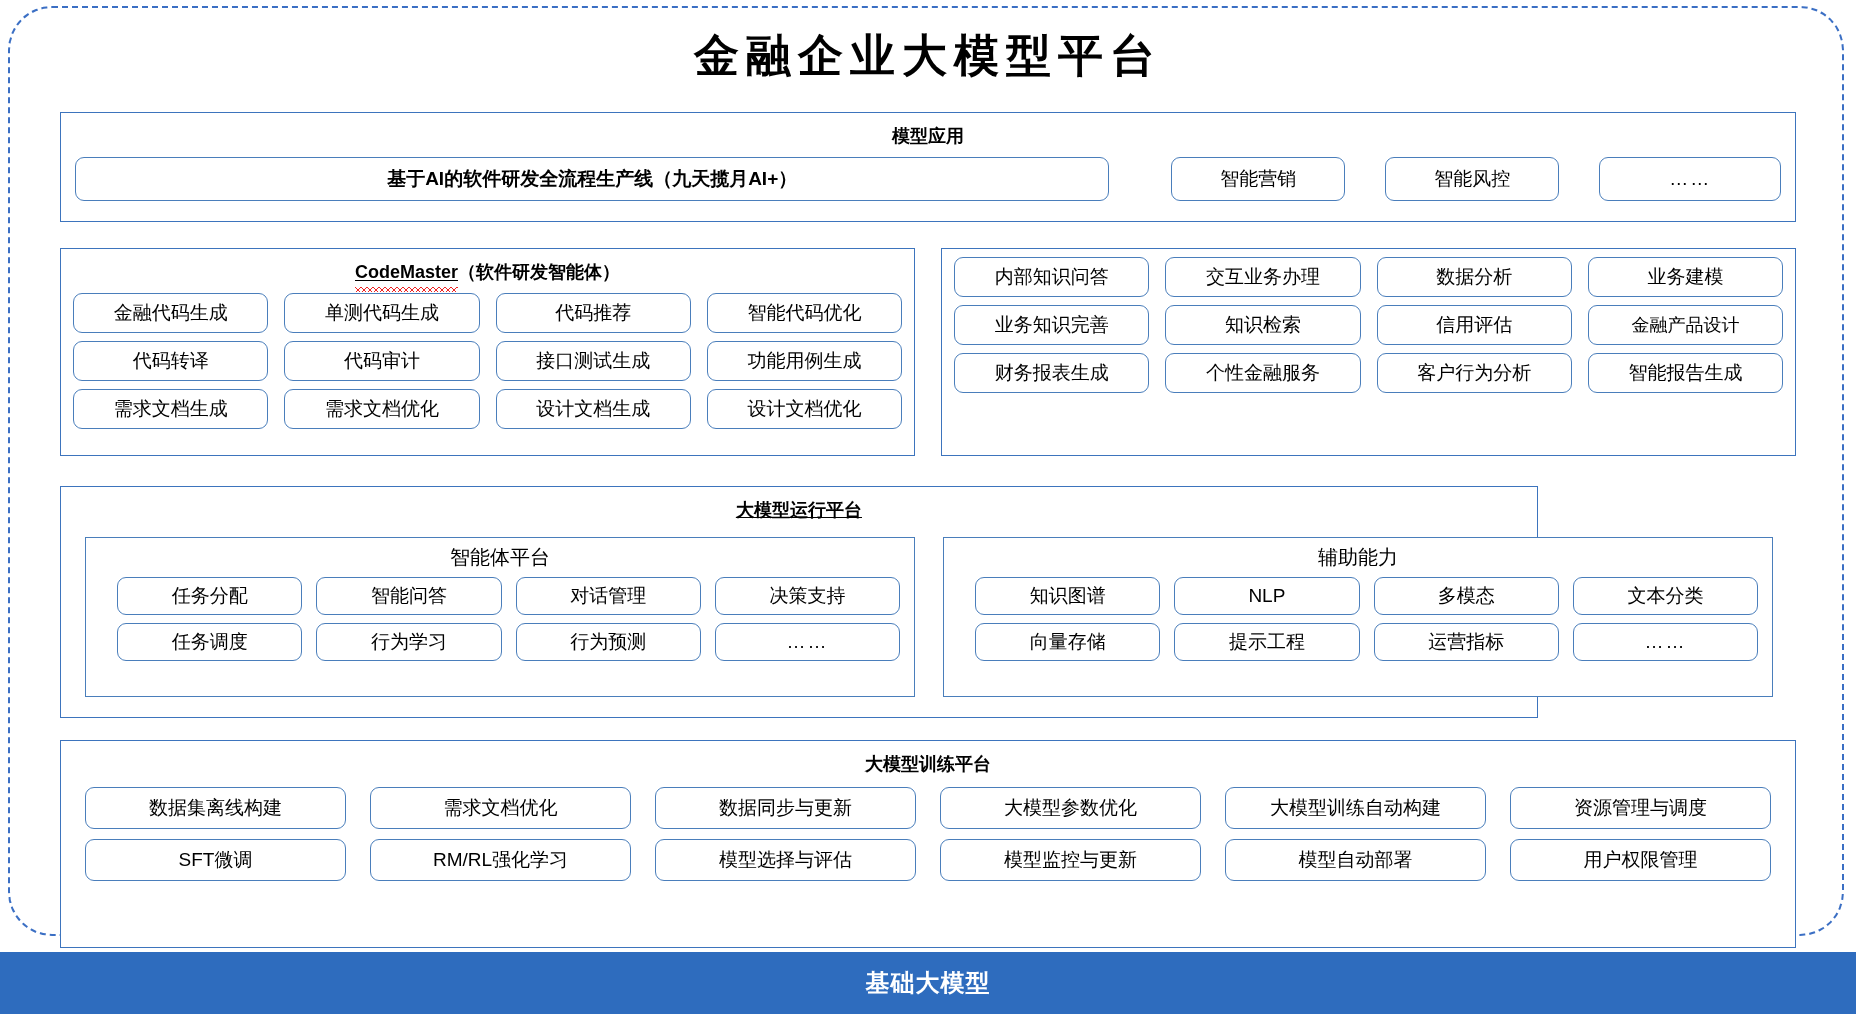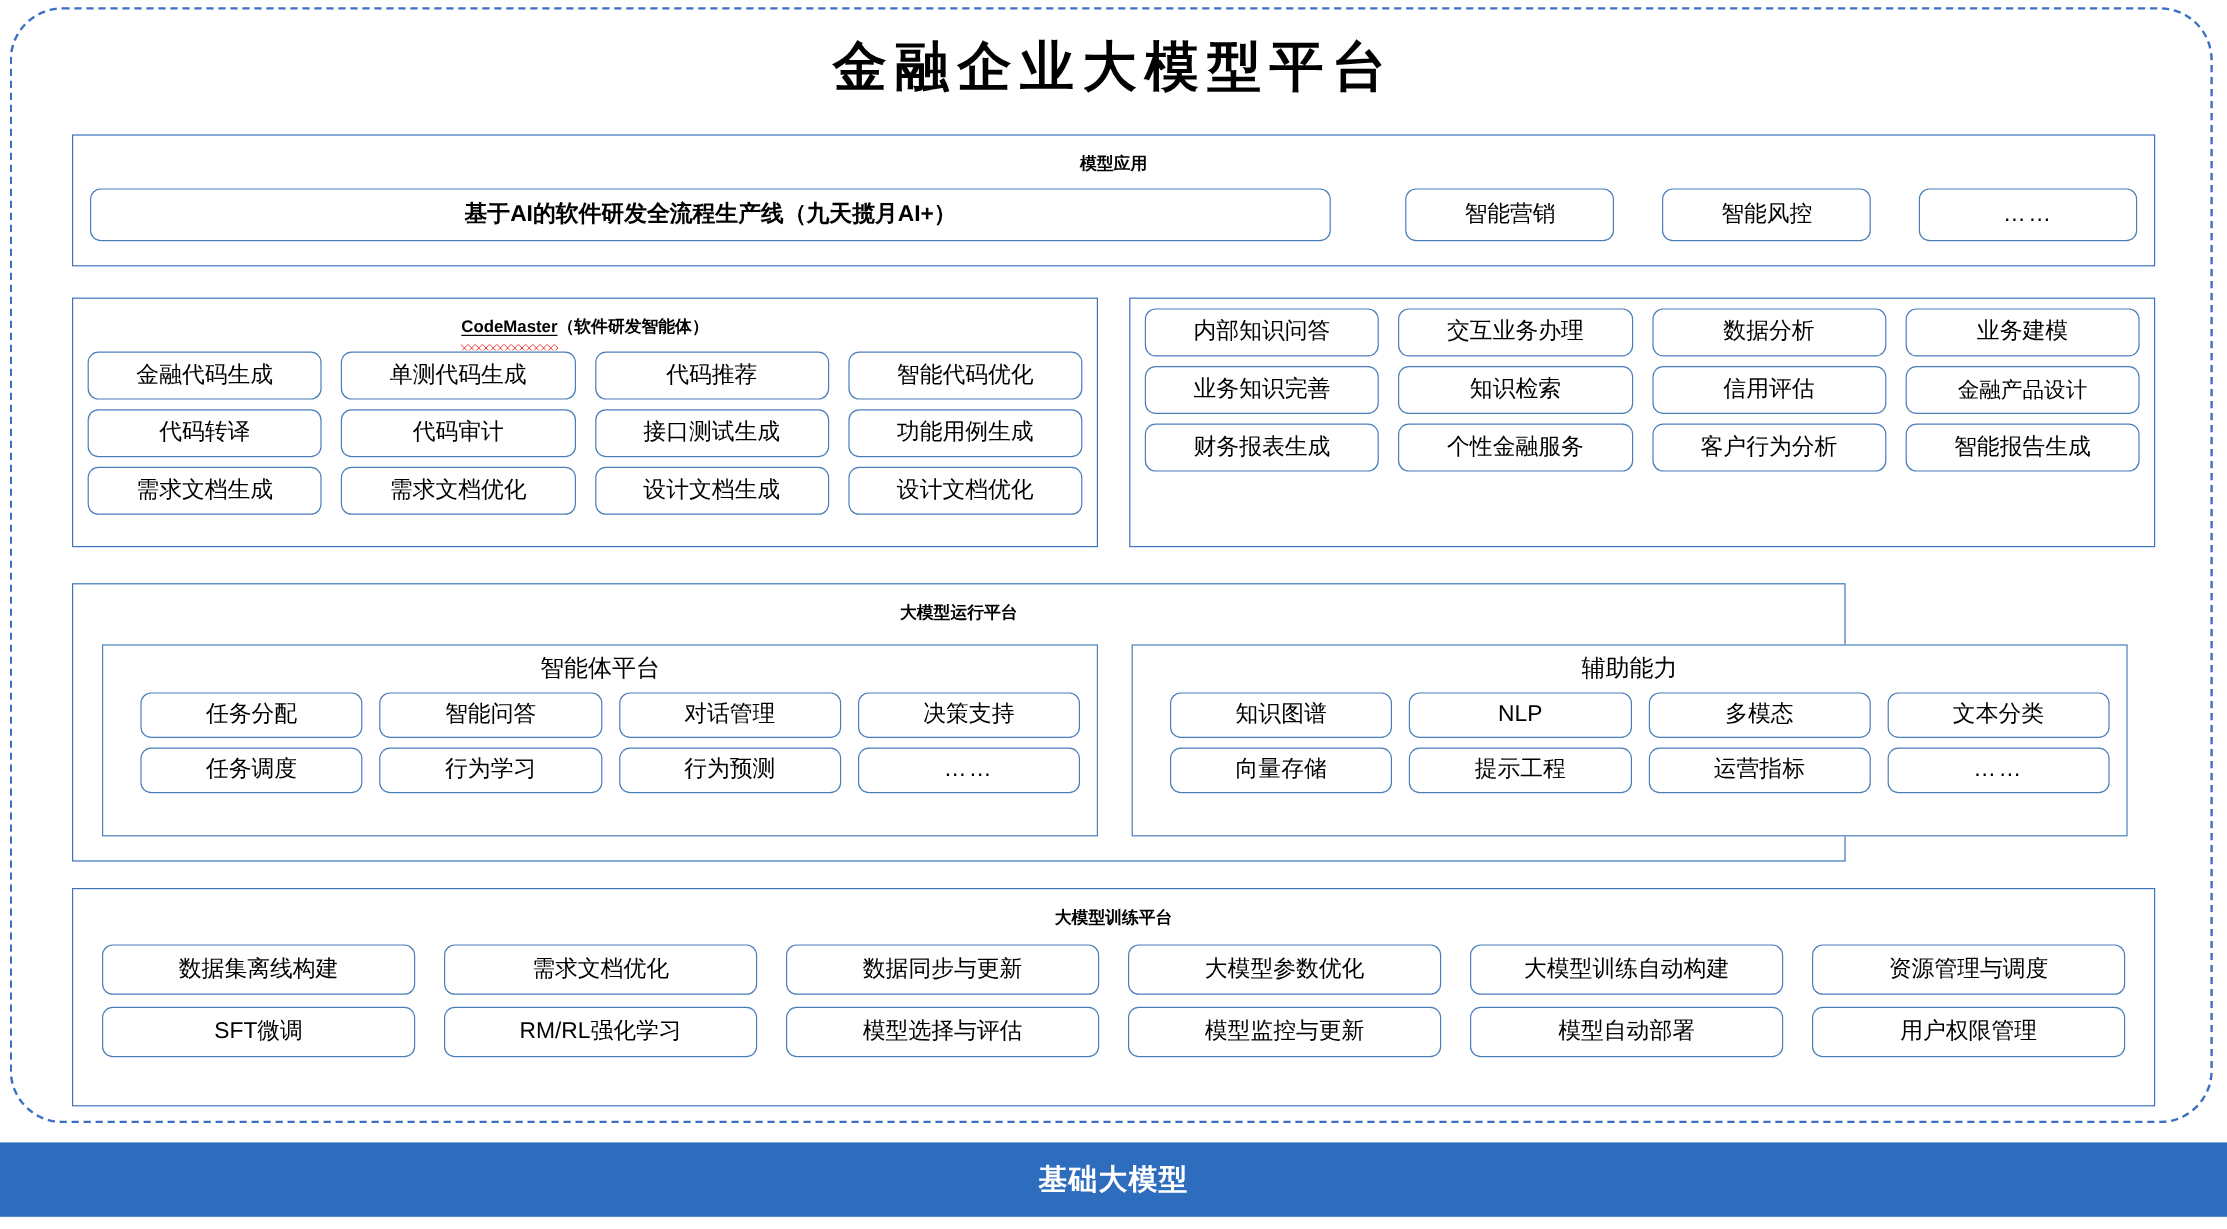--- a/index.html
+++ b/index.html
@@ -50,21 +50,21 @@
 
   
   .section {
     position: absolute;
     box-sizing: border-box;
     border: 1.6px solid #3d74bd;
     background: #ffffff;
   }
   .section-title {
     text-align: center;
-    font-size: 14px;
+    font-size: 18px;
     font-weight: 700;
     line-height: 26px;
     color: #000;
     margin-top: 10px;
   }
   .sub-title {
     text-align: center;
     font-size: 20px;
     font-weight: 400;
     line-height: 24px;
@@ -165,20 +165,21 @@
     width: 855px;
     height: 208px;
   }
 
   
   #sec-run {
     left: 60px;
     top: 486px;
     width: 1478px;
     height: 232px;
+    text-decoration: underline;
   }
   .inner-panel {
     position: absolute;
     box-sizing: border-box;
     border: 1.4px solid #4a7ebb;
     background: #ffffff;
   }
   #panel-agent { left: 24px; top: 50px; width: 830px; height: 160px; }
   #panel-aux   { left: 882px; top: 50px; width: 830px; height: 160px; }
   .inner-panel .chip-row {
@@ -190,21 +191,21 @@
   .inner-panel .chip-row .pill {
     flex: 1 1 0;
     height: 38px;
   }
 
   
   #sec-train {
     left: 60px;
     top: 740px;
     width: 1736px;
-    height: 182px;
+    height: 208px;
   }
   #sec-train .chip-row {
     display: flex;
     margin: 10px 24px 0 24px;
     gap: 24px;
   }
   #sec-train .chip-row .pill {
     flex: 1 1 0;
     height: 42px;
     font-size: 19px;

